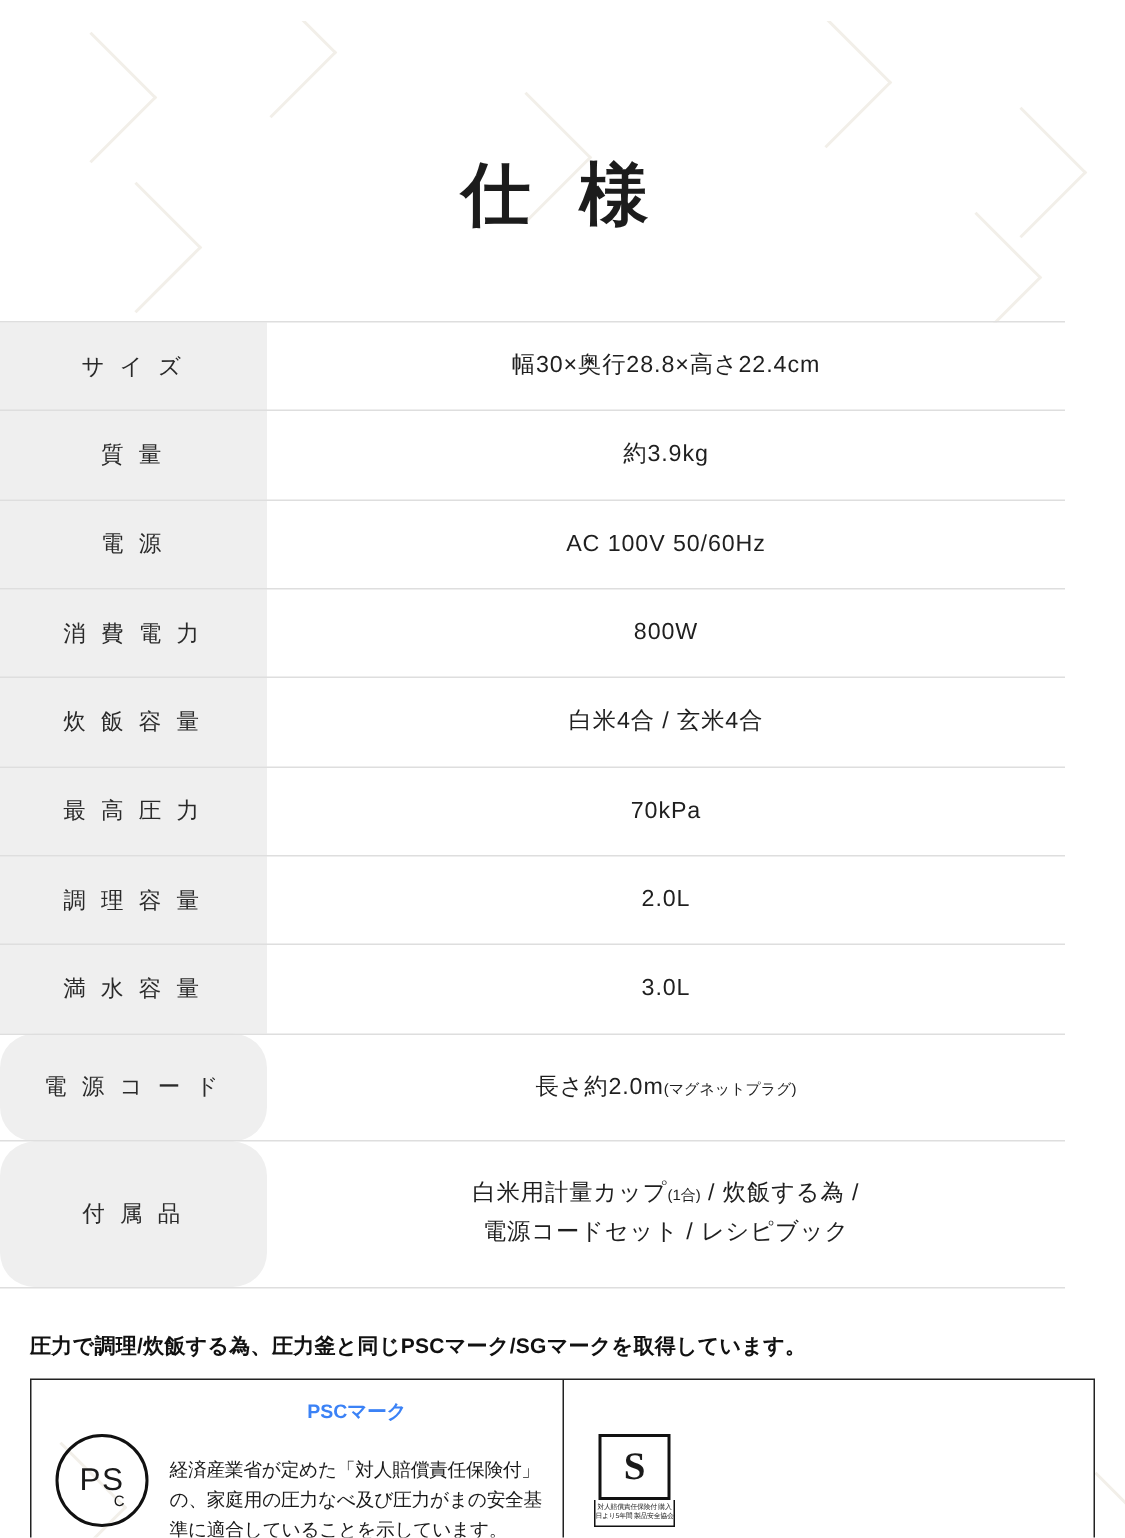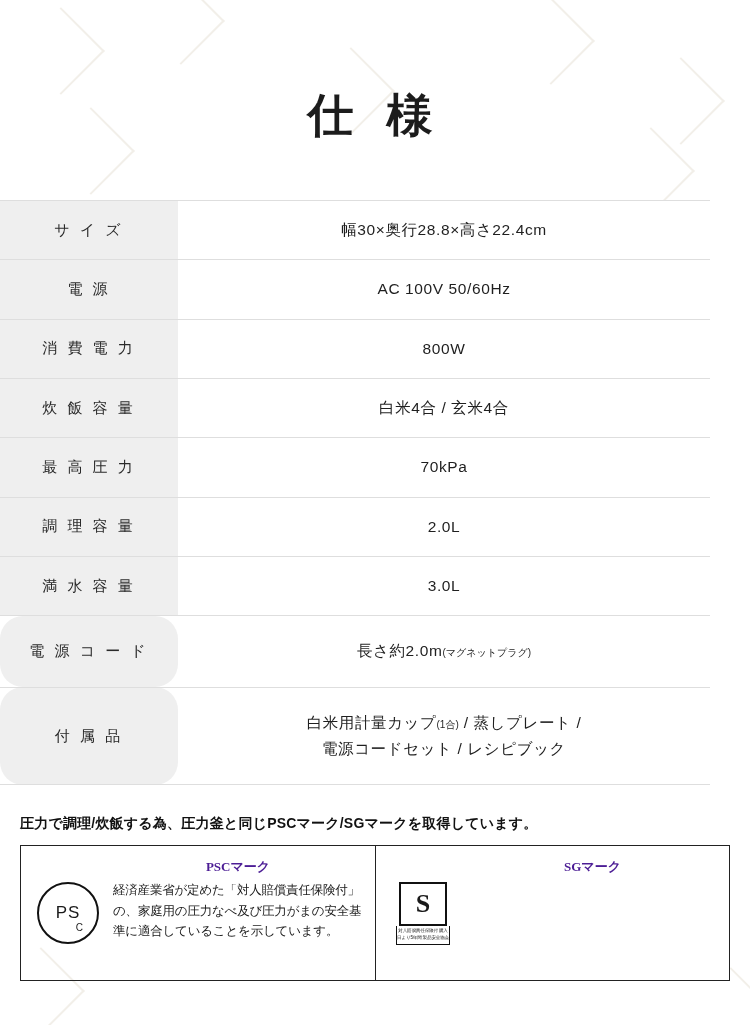--- a/index.html
+++ b/index.html
@@ -46,21 +46,21 @@
 
   
   .title {
     text-align: center;
     font-size: 46px;
     letter-spacing: 10px;
     font-weight: 700;
     color: #1c1c1c;
     padding-top: 92px;
     padding-bottom: 0;
-    margin: 0;
+    margin: 14px;
     line-height: 1;
   }
 
   
   .spec-table {
     margin-top: 62px;
     width: 710px;
     margin-right: 20px;
     border-collapse: collapse;
     table-layout: fixed;
@@ -143,21 +143,21 @@
     border: 2px solid #111111;
     display: flex;
     align-items: center;
     justify-content: center;
     font-size: 17px;
     letter-spacing: 1px;
     font-weight: 500;
     position: relative;
   }
   .psc-circle .psc-main {
-    font-size: 17px;
+    font-size: 21px;
   }
   .psc-circle .psc-sub {
     font-size: 10px;
     position: absolute;
     bottom: 9px;
     right: 13px;
   }
   .sg-badge {
     width: 60px;
     display: flex;
@@ -186,23 +186,22 @@
     letter-spacing: -0.2px;
   }
   .mark-body {
     flex: 1 1 auto;
     min-width: 0;
   }
   .mark-title {
     font-size: 13px;
     font-weight: 700;
     text-align: center;
-    margin-bottom: 4px;
-    color: #4c1d95;
-    font-family: Liberation Serif, serif;
+    margin-bottom: 20px;
+    color: #3b82f6;
   }
   .mark-desc {
     font-size: 12.5px;
     line-height: 1.62;
     color: #1a1a1a;
     letter-spacing: -0.2px;
   }
 </style>
 </head>
 <body>
@@ -225,20 +224,24 @@
 
     <h1 class="title">仕 様</h1>
 
     <table class="spec-table">
       <tbody>
         <tr>
           <td class="spec-th">サ イ ズ</td>
           <td class="spec-td">幅30×奥行28.8×高さ22.4cm</td>
         </tr>
         <tr>
+          <td class="spec-th">質 量</td>
+          <td class="spec-td">約3.9kg</td>
+        </tr>
+        <tr>
           <td class="spec-th">電 源</td>
           <td class="spec-td">AC 100V 50/60Hz</td>
         </tr>
         <tr>
           <td class="spec-th">消 費 電 力</td>
           <td class="spec-td">800W</td>
         </tr>
         <tr>
           <td class="spec-th">炊 飯 容 量</td>
           <td class="spec-td">白米4合 / 玄米4合</td>
@@ -257,21 +260,21 @@
         </tr>
         <tr class="row-tall">
           <td class="spec-th">電 源 コ ー ド</td>
           <td class="spec-td">
             <span>長さ約2.0m</span><span class="small">(マグネットプラグ)</span>
           </td>
         </tr>
         <tr class="row-tall">
           <td class="spec-th">付 属 品</td>
           <td class="spec-td">
-            <span>白米用計量カップ</span><span class="small">(1合)</span><span> / 蒸しプレート /</span><br>
+            <span>白米用計量カップ</span><span class="small">(1合)</span><span> / 炊飯する為 /</span><br>
             <span>電源コードセット / レシピブック</span>
           </td>
         </tr>
       </tbody>
     </table>
 
     <div class="notice">圧力で調理/炊飯する為、圧力釜と同じPSCマーク/SGマークを取得しています。</div>
 
     <div class="marks">
 
@@ -289,20 +292,19 @@
       </div>
 
       <div class="mark-cell">
         <div class="mark-badge">
           <div class="sg-badge">
             <div class="sg-square">S</div>
             <div class="sg-caption">対人賠償責任保険付 購入日より5年間 製品安全協会</div>
           </div>
         </div>
         <div class="mark-body">
-          <div class="mark-title">SGマーク</div>
         </div>
       </div>
 
     </div>
 
   </div>
 </div>
 
 </body></html>

